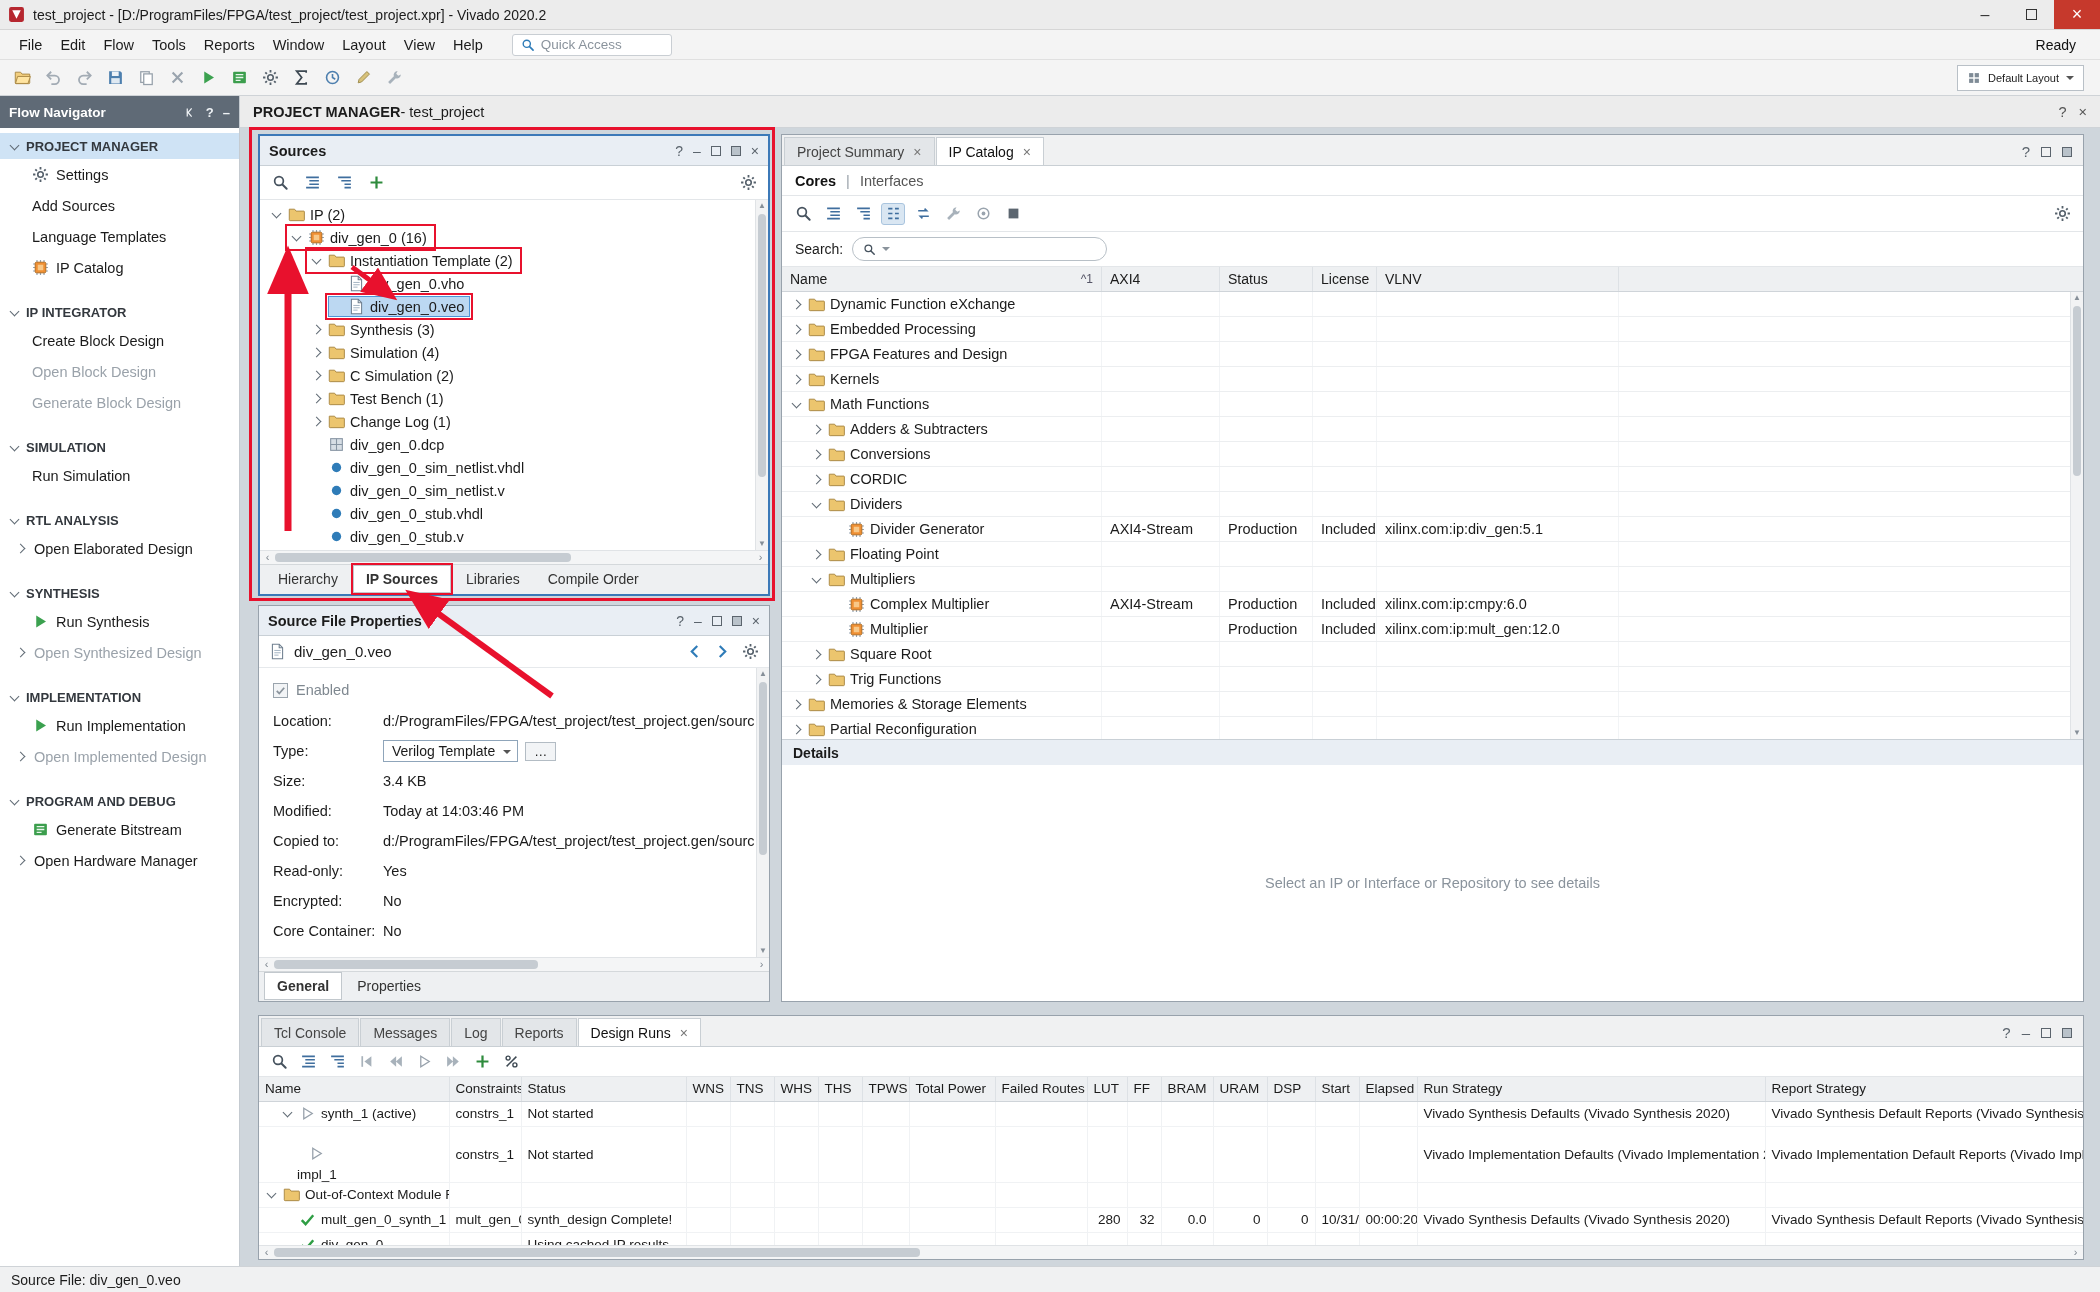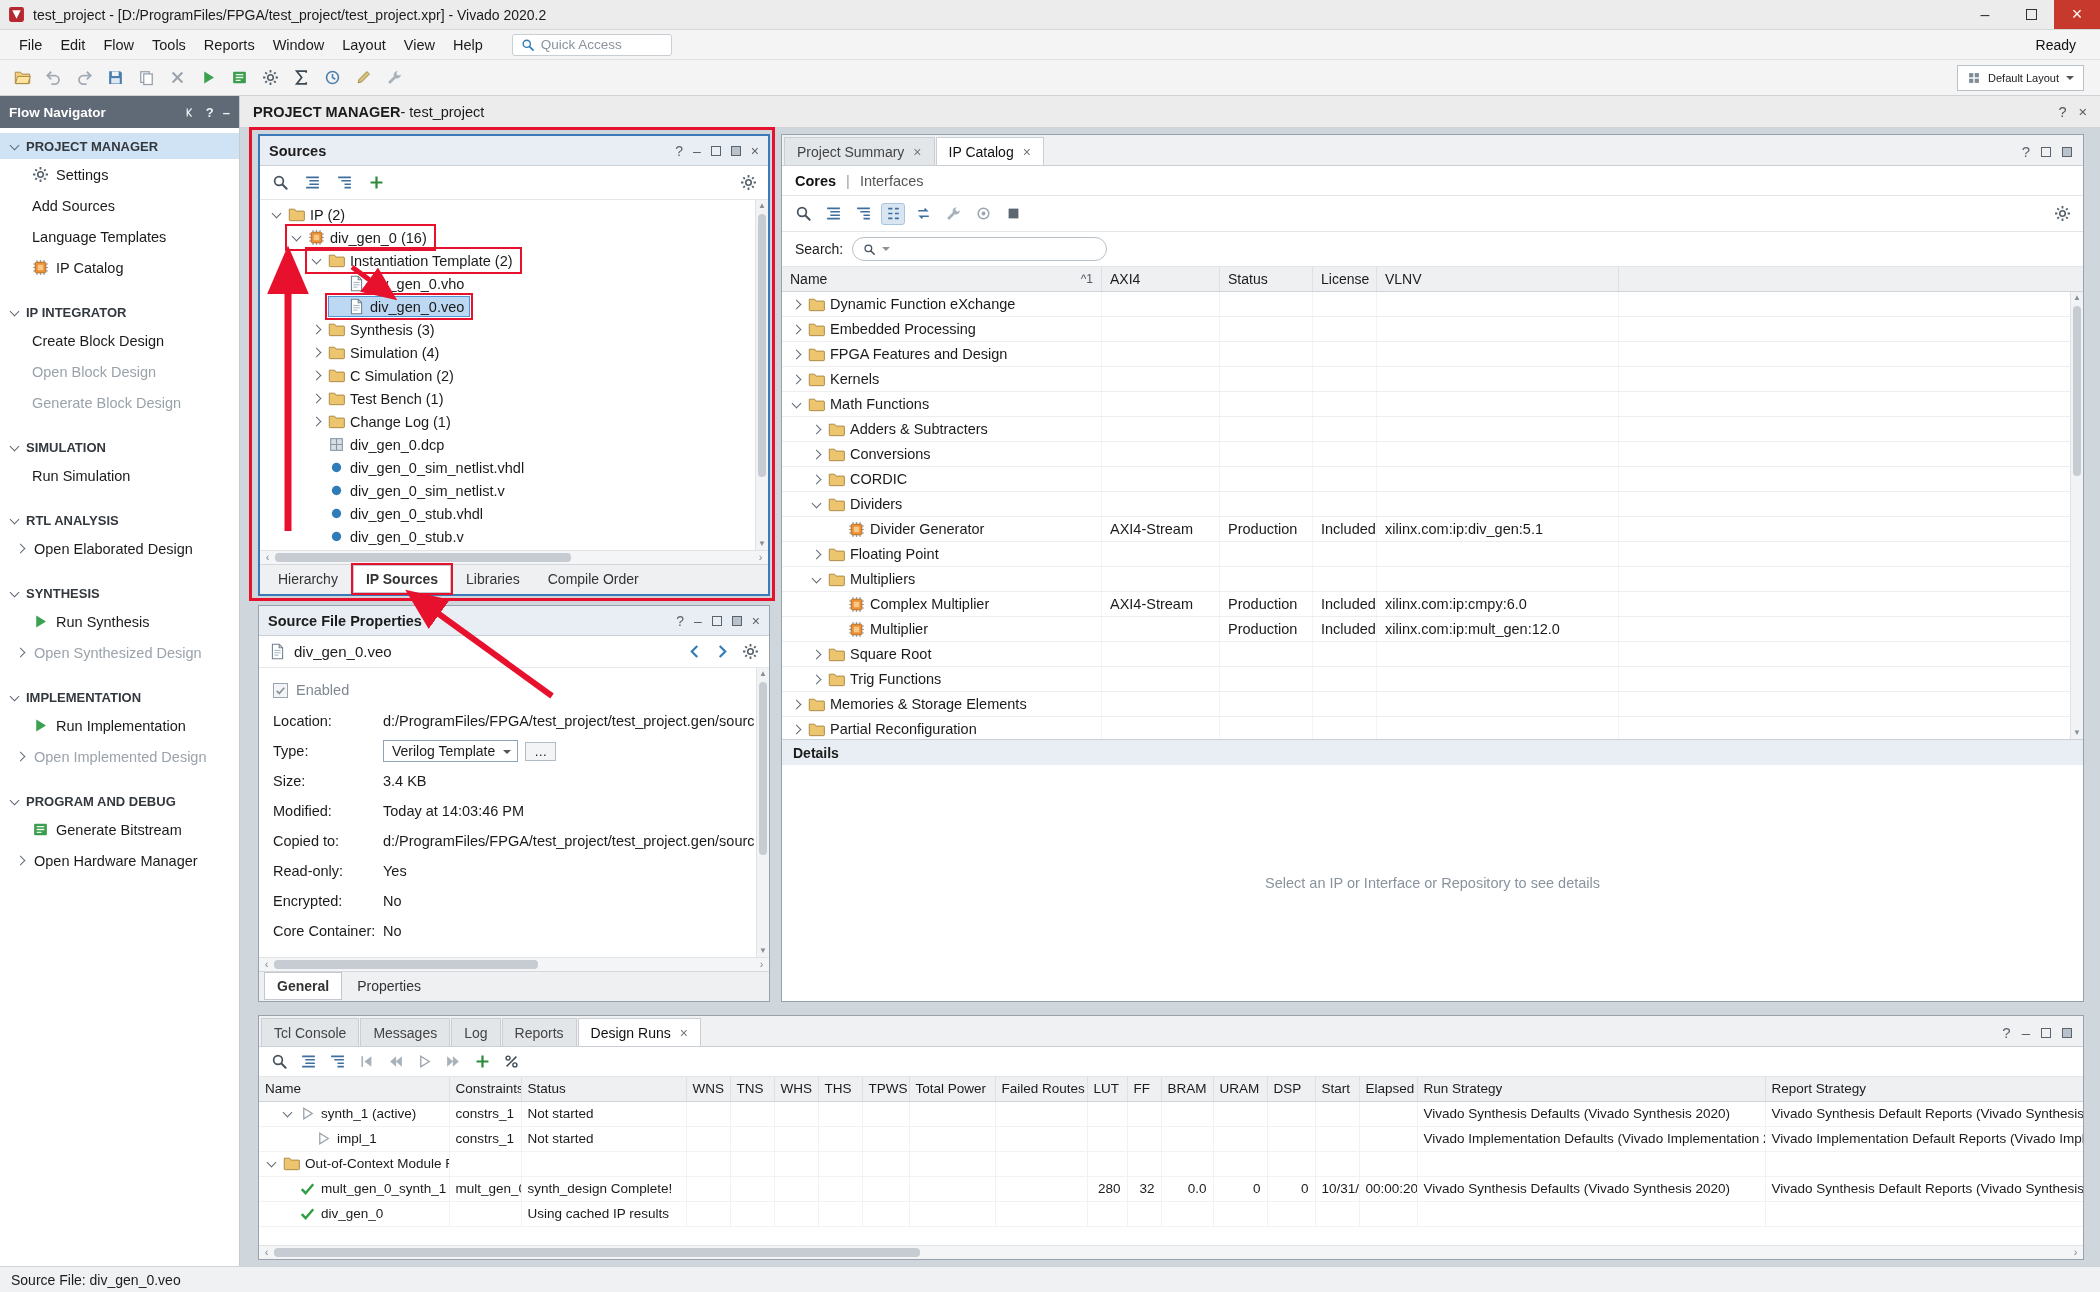--- a/index.html
+++ b/index.html
@@ -1418,21 +1418,21 @@
                     <td class="num"></td>
                     <td class="num"></td>
                     <td class="num"></td>
                     <td class="num"></td>
                     <td></td>
                     <td></td>
                     <td>Vivado Synthesis Defaults (Vivado Synthesis 2020)</td>
                     <td>Vivado Synthesis Default Reports (Vivado Synthesis 2020)</td>
                   </tr>
                   <tr class="runs-row">
-                    <td><span class="name-cell" style="padding-left: 32px;">
+                    <td><span class="name-cell" style="padding-left: 32px; flex-direction: column;">
                         <span class="chev"></span>
                         <span class="ic">
                           <svg viewBox="0 0 16 16">
                             <path d="M4.5 3l8 5-8 5z" fill="#fff" stroke="#97a1ab" stroke-width="1.2"></path>
                           </svg>
                         </span>
                         <span>impl_1</span>
                       </span></td>
                     <td>constrs_1</td>
                     <td>Not started</td>

